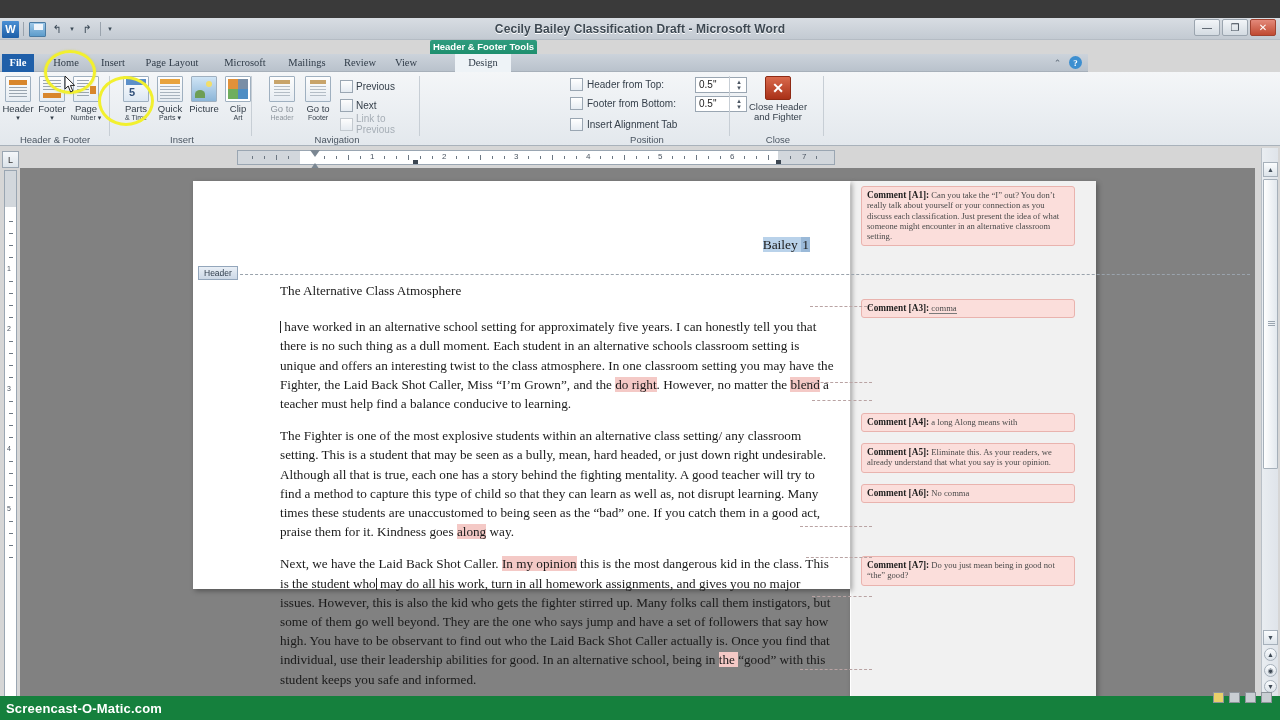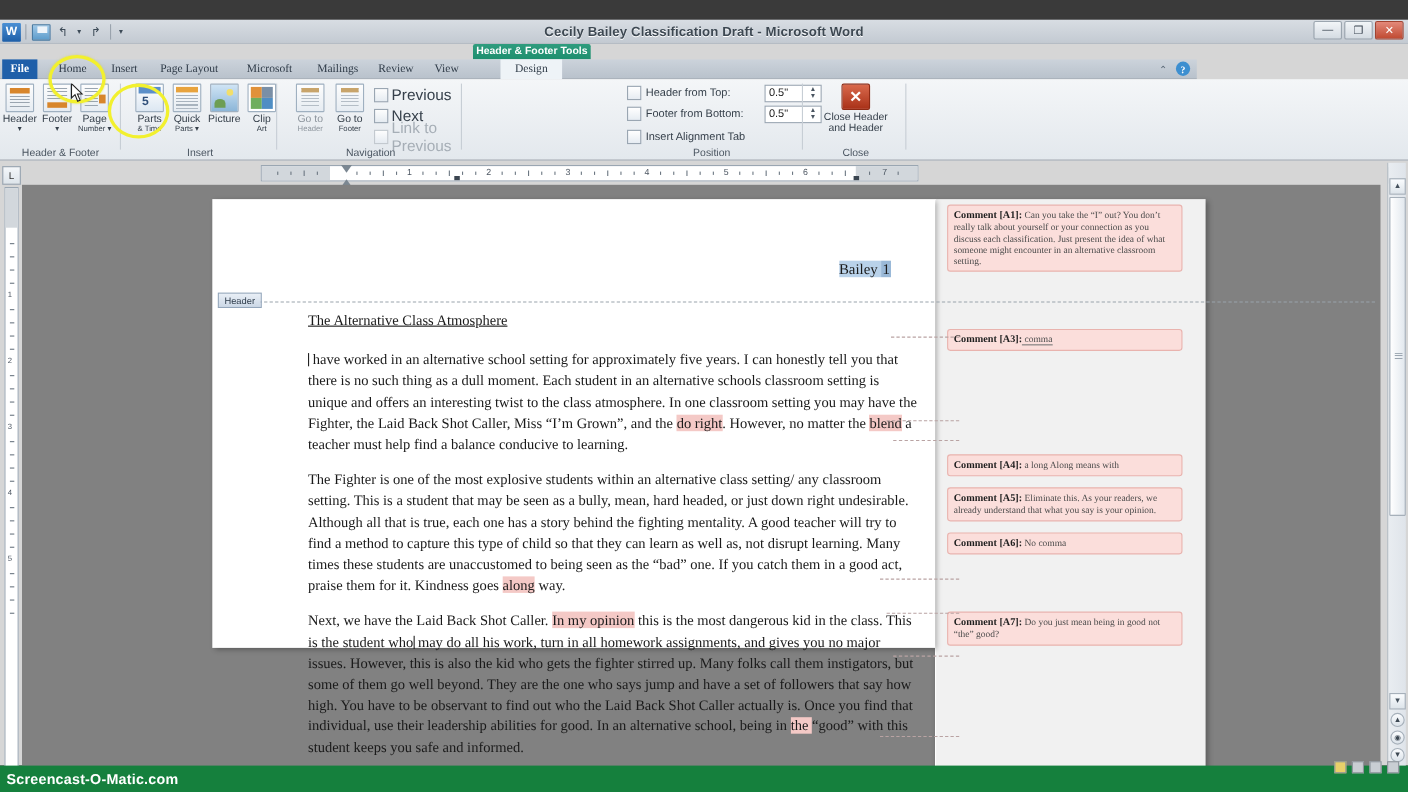--- a/index.html
+++ b/index.html
@@ -151,21 +151,21 @@
   .clip-art:before{content:"";position:absolute;left:2px;top:2px;width:10px;height:10px;background:#e0913a;}
   .clip-art:after{content:"";position:absolute;right:2px;top:2px;width:10px;height:10px;background:#7a8fa6;}
   .clip-art2{position:absolute;left:2px;bottom:2px;width:10px;height:10px;background:#6fae5e;}
   .clip-art3{position:absolute;right:2px;bottom:2px;width:10px;height:10px;background:#4f8ec4;}
   .goto-art:before{content:"";position:absolute;left:4px;top:3px;right:4px;bottom:3px;
     background:repeating-linear-gradient(#b4bdc6 0 1px,transparent 1px 3px);}
   .goto-art:after{content:"";position:absolute;left:4px;top:3px;right:4px;height:4px;background:#c8a46a;}
 
   .smallbtn {
     position:absolute; display:flex; align-items:center; gap:3px;
-    font-size:14px; color:#36404b; height:16px; cursor:default;
+    font-size:10px; color:#36404b; height:16px; cursor:default;
   }
   .smallbtn.dis { color:#a6aeb6; }
   .smallbtn .si {
     width:13px;height:13px;border:1px solid #9aa6b2;background:linear-gradient(#fdfdfd,#e5ebf1);
     position:relative; flex:none;
   }
   .smallbtn.dis .si{border-color:#c3c9cf;}
   .chk { position:absolute; display:flex; align-items:center; gap:4px; font-size:10px; color:#36404b; height:16px;}
   .chk .box {
     width:11px;height:11px;border:1px solid #8d99a5;background:#fff;flex:none;position:relative;
@@ -261,21 +261,21 @@
   }
   .header-right .sel { background:#b9d2ea; }
   .header-right .cursorbox{background:#9ab9d8;padding:0 1px;}
 
   .doc-body {
     position:absolute; left:87px; top:100px; width:555px;
     font-family:"Liberation Serif", serif;
     font-size:13.2px; color:#1a1a1a; line-height:19.2px;
   }
   .doc-body p { margin:0 0 13px 0; }
-  .doc-title { margin-bottom:17px !important;text-decoration:underline; }
+  .doc-title { margin-bottom:17px !important; }
   .hl { background:#f4c9c6; }
   .caret-mark { display:inline-block; width:1px; height:12px; background:#222; vertical-align:-2px; }
 
   .leader {
     position:absolute; height:0; border-top:1px dashed #b9a3a3;
   }
 
   
   .balloon {
     position:absolute; left:10px; width:214px;
@@ -495,21 +495,21 @@
         </div>
         <div class="gname">Position</div>
         <div class="gdiv"></div>
       </div>
 
       <div class="rgroup" style="left:732px; width:92px;">
         <div class="closebig">
           <div class="ci">✕</div>
           <div class="cl">
             <span>Close Header</span><br>
-            <span>and Header</span>
+            <span>and Fighter</span>
           </div>
         </div>
         <div class="gname">Close</div>
         <div class="gdiv"></div>
       </div>
     </div>
 
     <div class="highlight-ellipse"></div>
     <div class="highlight-ellipse2"></div>
 

